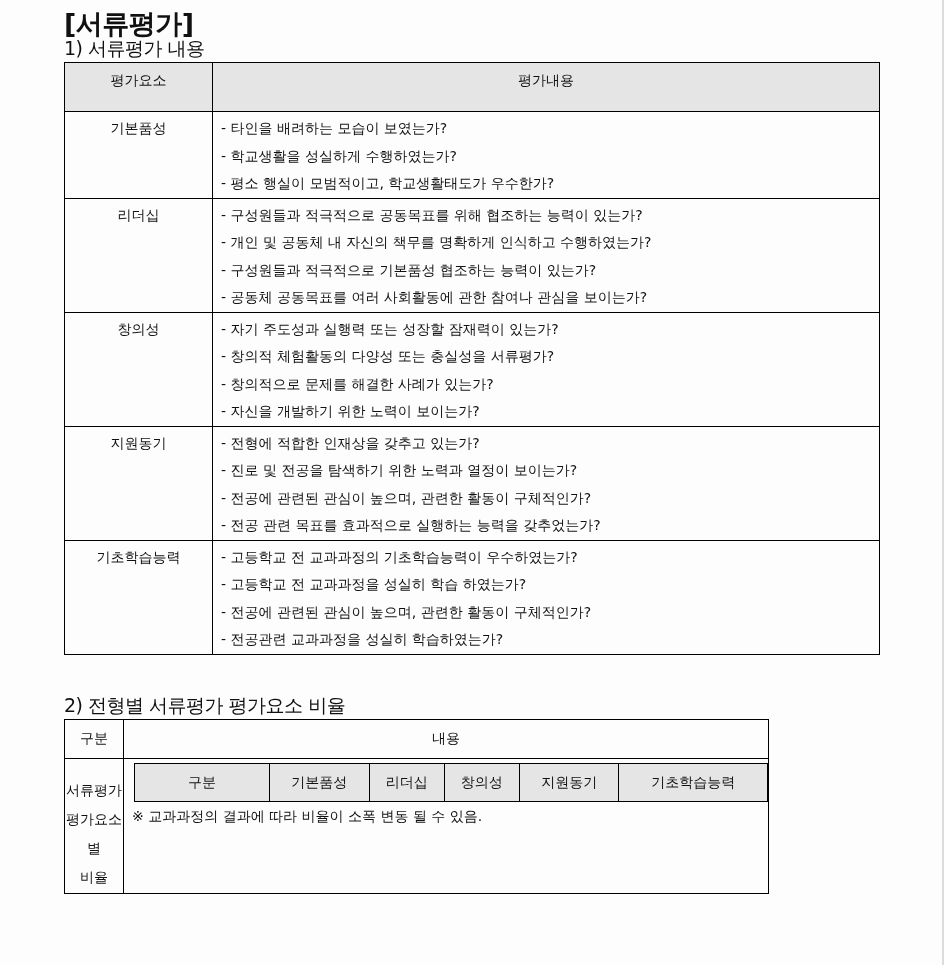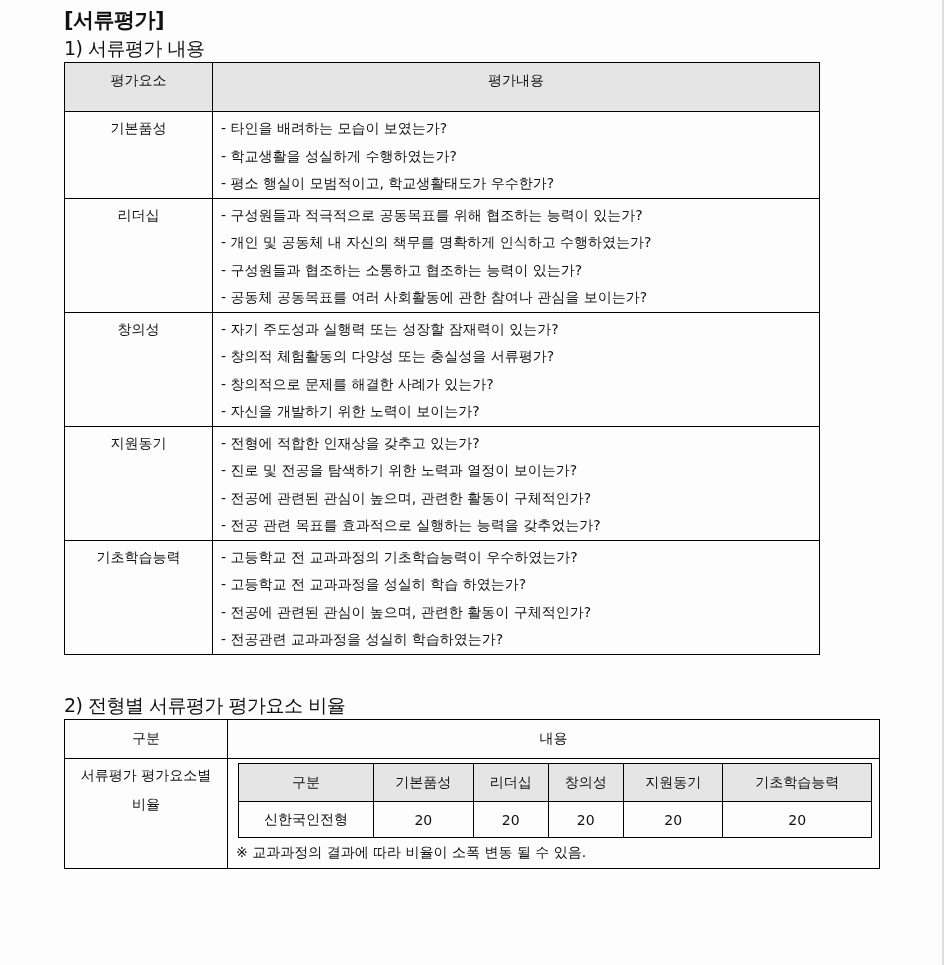--- a/index.html
+++ b/index.html
@@ -1,33 +1,33 @@
 <!DOCTYPE html>
 <html><head>
 <meta charset="utf-8">
 <style>
   html, body { margin:0; padding:0; }
   body {
     width:944px; height:965px; background:#fdfdfd; position:relative; overflow:hidden;
     font-family:"DejaVu Sans","Liberation Sans",sans-serif; color:#111;
   }
   .edge { position:absolute; right:0; top:0; width:2px; height:965px; background:#dcdcdc; }
-  .h1 { position:absolute; left:64px; top:6px; font-size:21px; font-weight:bold; letter-spacing:-0.5px; }
+  .h1 { position:absolute; left:64px; top:6px; font-size:27px; font-weight:bold; letter-spacing:-0.5px; }
   .h2 { position:absolute; left:64px; font-size:19px; font-weight:normal; letter-spacing:-0.5px; }
   table { border-collapse:collapse; }
-  .t1 { position:absolute; left:64px; top:62px; width:756px; font-size:14px; }
+  .t1 { position:absolute; left:64px; top:62px; width:816px; font-size:14px; }
   .t1 td, .t1 th { border:1.5px solid #000; }
   .t1 th { background:#e5e5e5; font-weight:normal; height:39px; padding:0; vertical-align:top; padding-top:9px; }
   .t1 .cat { width:145px; text-align:center; vertical-align:top; padding-top:8px; }
   .t1 .items { vertical-align:top; padding:3px 17px 0 8px; }
   .t1 .item { height:27.5px; line-height:27.5px; white-space:nowrap; }
-  .t2 { position:absolute; left:64px; top:719px; width:816px; font-size:14px; }
+  .t2 { position:absolute; left:64px; top:719px; width:705px; font-size:14px; }
   .t2 > tbody > tr > td { border:1.5px solid #000; }
   .t2 .hdr { height:39px; text-align:center; }
-  .t2 .c1 { width:160px; text-align:center; vertical-align:top; padding-top:2px; line-height:29px; }
+  .t2 .c1 { width:160px; text-align:center; vertical-align:top; padding-top:17px; line-height:29px; }
   .inner { border-collapse:collapse; width:634px; margin:4px 0 0 10px; font-size:14px; }
   .inner td, .inner th { border:1.5px solid #000; text-align:center; height:35px; padding:0; }
   .inner th { background:#e5e5e5; font-weight:normal; height:37px; }
   .note { padding:6px 0 6px 8px; font-size:14px; }
 </style>
 </head>
 <body>
 
 <div class="edge"></div>
 
@@ -48,21 +48,21 @@
           <div class="item">- 타인을 배려하는 모습이 보였는가?</div>
           <div class="item">- 학교생활을 성실하게 수행하였는가?</div>
           <div class="item">- 평소 행실이 모범적이고, 학교생활태도가 우수한가?</div>
         </td>
       </tr>
       <tr>
         <td class="cat">리더십</td>
         <td class="items">
           <div class="item">- 구성원들과 적극적으로 공동목표를 위해 협조하는 능력이 있는가?</div>
           <div class="item">- 개인 및 공동체 내 자신의 책무를 명확하게 인식하고 수행하였는가?</div>
-          <div class="item">- 구성원들과 협조하는 소통하고 협조하는 능력이 있는가?</div>
+          <div class="item">- 구성원들과 적극적으로 기본품성 협조하는 능력이 있는가?</div>
           <div class="item">- 공동체 공동목표를 여러 사회활동에 관한 참여나 관심을 보이는가?</div>
         </td>
       </tr>
       <tr>
         <td class="cat">창의성</td>
         <td class="items">
           <div class="item">- 자기 주도성과 실행력 또는 성장할 잠재력이 있는가?</div>
           <div class="item">- 창의적 체험활동의 다양성 또는 충실성을 서류평가?</div>
           <div class="item">- 창의적으로 문제를 해결한 사례가 있는가?</div>
           <div class="item">- 자신을 개발하기 위한 노력이 보이는가?</div>
@@ -108,27 +108,19 @@
               <tr id="innerhead">
                 <th style="width: 134px;">구분</th>
                 <th>기본품성</th>
                 <th>리더십</th>
                 <th>창의성</th>
                 <th>지원동기</th>
                 <th>기초학습능력</th>
               </tr>
             </thead>
           <tbody id="innerbody">
-              <tr>
-                <td>신한국인전형</td>
-                <td>20</td>
-                <td>20</td>
-                <td>20</td>
-                <td>20</td>
-                <td>20</td>
-              </tr>
             </tbody>
         </table>
         <div class="note">※ 교과과정의 결과에 따라 비율이 소폭 변동 될 수 있음.</div>
       </td>
     </tr>
   </tbody>
 </table>
 
 </body></html>

